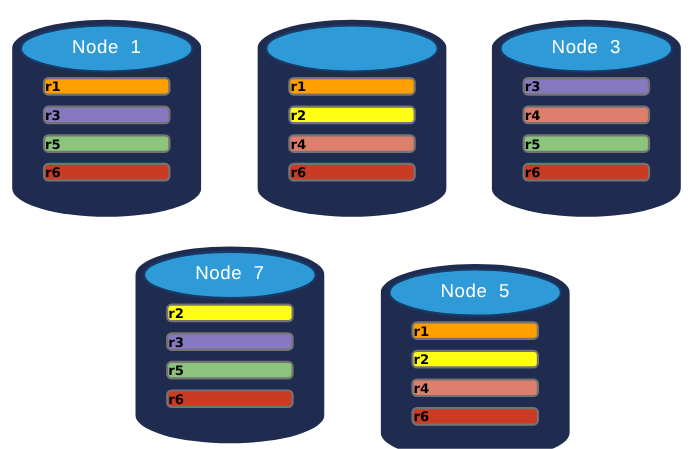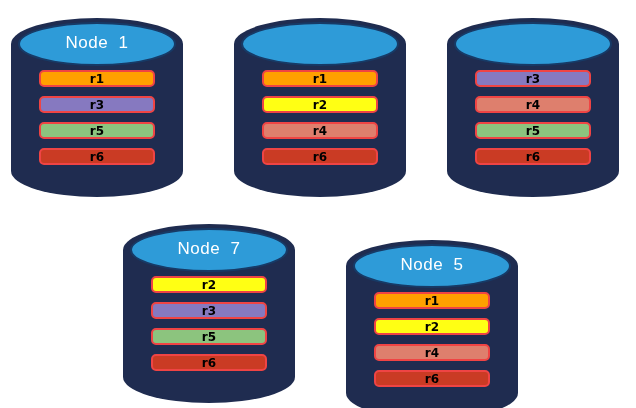--- a/index.html
+++ b/index.html
@@ -32,25 +32,24 @@
     top: 62px; left: 28px;
     width: 116px;
     display: flex;
     flex-direction: column;
     gap: 9px;
     z-index: 2;
   }
   .bar {
     box-sizing: border-box;
     height: 17px;
-    border: 2px solid #ef4444;
+    border: 2px solid #737373;
     border-radius: 5px;
     display: flex;
     align-items: center;
-    justify-content: center;
   }
   .bar-label {
     font-size: 12px;
     font-weight: bold;
     color: #000000;
     line-height: 1;
     font-family: "DejaVu Sans", "Liberation Sans", sans-serif;
   }
   .n1 { left: 11px;  top: 8px; }
   .n2 { left: 234px; top: 8px; }
@@ -104,20 +103,21 @@
         <span class="bar-label">r6</span>
       </div>
     </div>
   </div>
 
   <div class="node n3">
     <svg width="172" height="190" viewBox="0 0 172 190">
       <path d="M0,36 L0,163 A86,26 0 0 0 172,163 L172,36 A86,26 0 0 0 0,36 Z" fill="#1F2C50"></path>
       <ellipse cx="86" cy="36" rx="78" ry="21" stroke="#173A66" stroke-width="2" fill="#2E9BD8"></ellipse>
     </svg>
+    <div class="node-title">Node  3</div>
     <div class="bars">
       <div class="bar" style="background-color: rgb(134, 121, 192);">
         <span class="bar-label">r3</span>
       </div>
       <div class="bar" style="background-color: rgb(222, 127, 109);">
         <span class="bar-label">r4</span>
       </div>
       <div class="bar" style="background-color: rgb(140, 196, 126);">
         <span class="bar-label">r5</span>
       </div>

